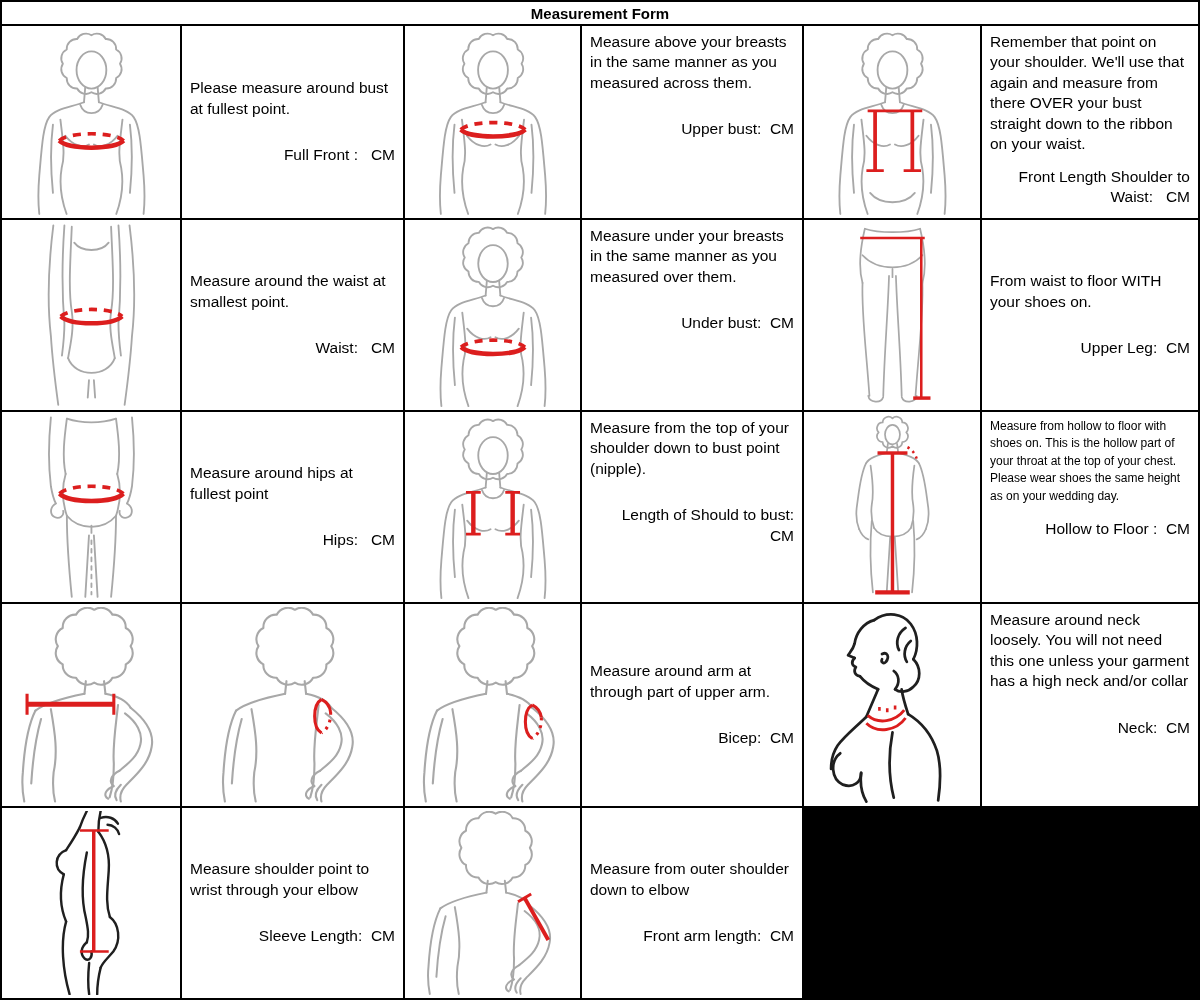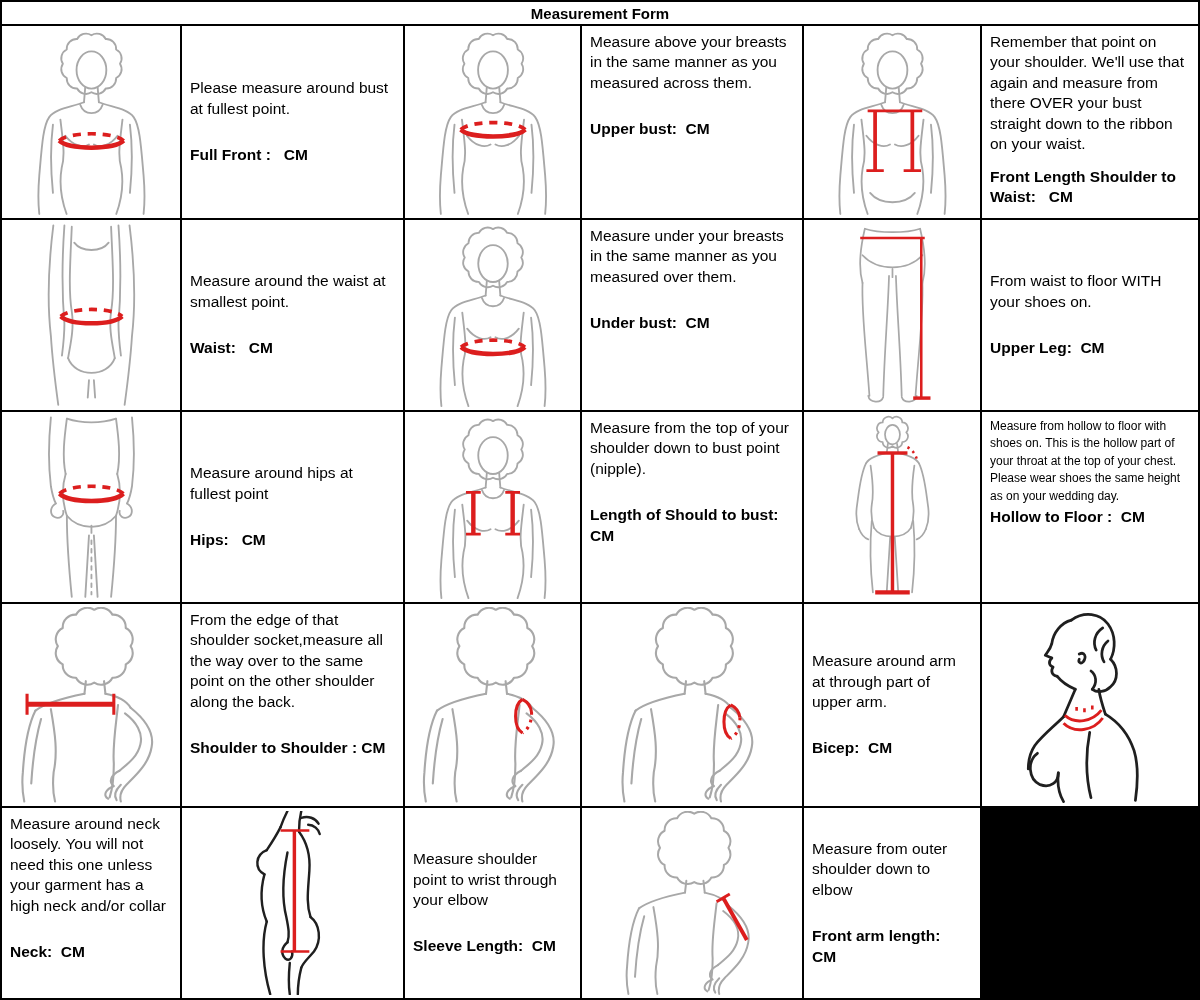--- a/index.html
+++ b/index.html
@@ -12,24 +12,24 @@
     gap:2px; background:var(--border,#000); }
   .cell { background:#fff; overflow:hidden; box-sizing:border-box; }
   .header { grid-column:1/-1; display:flex; align-items:center; justify-content:center;
     font-weight:bold; font-size:15px; }
   .fig { display:flex; align-items:center; justify-content:center; }
   .fig svg { width:96%; height:97%; }
   .txt { display:flex; flex-direction:column; justify-content:flex-start;
     padding:6px 8px; font-size:15.5px; line-height:1.32; }
   .txt.center { justify-content:center; }
   .desc { margin:0; white-space:pre-wrap; }
-  .label { margin:26px 0 0 0; font-weight:bold; white-space:pre-wrap; }
+  .label { margin:26px 0 0 0; font-weight:normal; white-space:pre-wrap;text-align:right; }
   .txt.tight .label { margin-top:12px; }
   .txt.small .desc { font-size:12px; line-height:1.45; }
-  .txt.small .label { margin-top:2px; }
+  .txt.small .label { margin-top:14px; }
   
   .b  { fill:none; stroke:var(--line,#a8a8a8); stroke-width:1.5;
         stroke-linecap:round; stroke-linejoin:round; }
   .bd { fill:none; stroke:var(--sketch,#1f1f1f); stroke-width:2.1;
         stroke-linecap:round; stroke-linejoin:round; }
   .r  { fill:none; stroke:var(--red,#dc1e1e); stroke-linecap:butt; }
   .r2 { stroke-width:2.2; } .r3 { stroke-width:3; } .r4 { stroke-width:3.6; }
   .rdash { stroke-dasharray:6.5 5.5; } .rdot { stroke-dasharray:2 3.5; }
   .gdash { stroke-dasharray:3 4; }
 </style>
@@ -215,24 +215,20 @@
       <p class="label">Hollow to Floor :  CM</p>
     </div>
 
     <div class="cell fig">
       <svg viewBox="0 0 120 140">
         <use href="#back-body"></use>
         <path class="r r2" d="M14,62 L14,77 M76,62 L76,77"></path>
         <path class="r r4" d="M14,69.5 L76,69.5"></path>
       </svg>
     </div>
-    <div class="cell txt">
-      <p class="desc">From the edge of that shoulder socket,measure all the way over to the same point on the other shoulder along the back.</p>
-      <p class="label">Shoulder to Shoulder : CM</p>
-    </div>
 
     <div class="cell fig">
       <svg viewBox="0 0 120 140">
         <use href="#back-body"></use>
         <path class="r r2" d="M81,66 C74.5,70 74.5,86 81,90"></path>
         <path class="r r2" d="M81,66 C85,68 87,71 87.5,75"></path>
         <path class="r r2 rdot" d="M87.5,75 C88,81 85.5,87.5 81,90"></path>
       </svg>
     </div>
 

